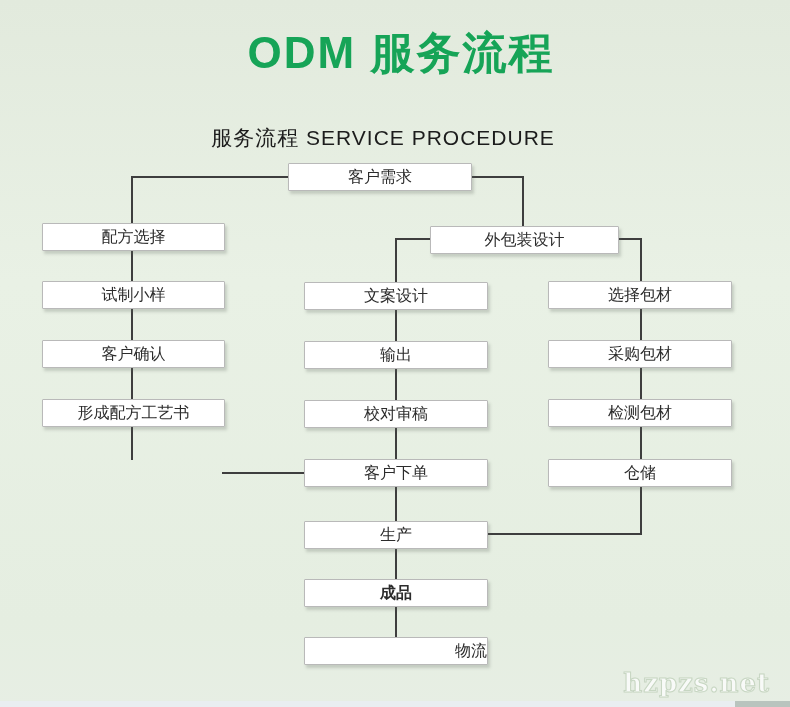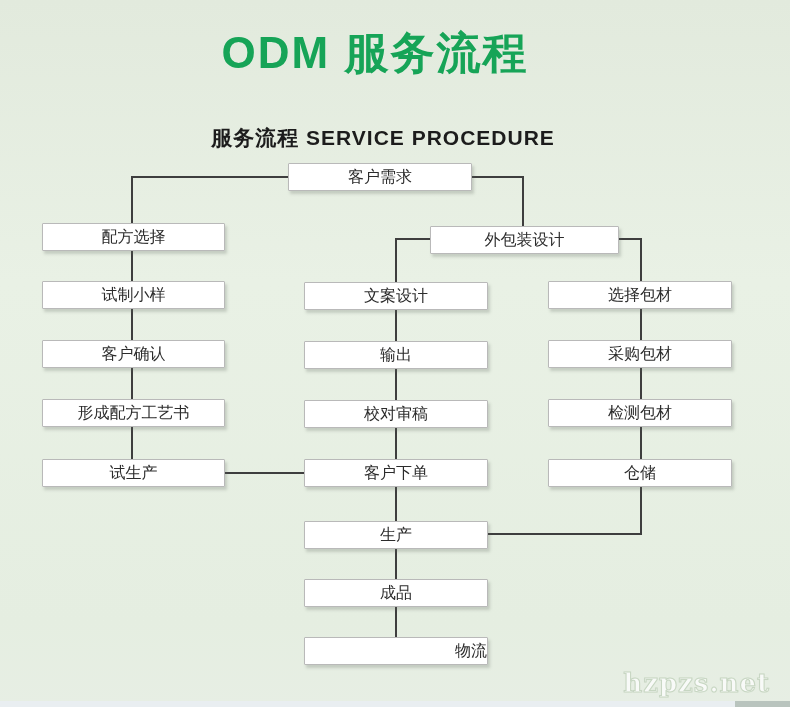--- a/index.html
+++ b/index.html
@@ -14,27 +14,28 @@
     background:linear-gradient(180deg,#e2eadd 0%,#e9f1e5 40%,#e5eee1 88%,#e7eee4 100%);
   }
   .page-title{
     position:absolute;
     left:0;top:24px;width:750px;
     text-align:center;
     font-size:44px;
     font-weight:800;
     letter-spacing:2px;
     color:#16a457;
+    padding-left:26px;
   }
   .page-subtitle{
     position:absolute;
     left:0;top:124px;width:766px;
     text-align:center;
     font-size:21px;
-    font-weight:700;
+    font-weight:400;
     letter-spacing:1px;
     color:#1c1c1c;
   }
   .line{
     position:absolute;
     background:#3e3e3e;
     z-index:1;
   }
   .node{
     position:absolute;
@@ -93,30 +94,29 @@
   <div class="line" style="left:640px;top:238px;width:2px;height:297px;"></div>
   <div class="line" style="left:222px;top:472px;width:83px;height:2px;"></div>
   <div class="line" style="left:486px;top:533px;width:156px;height:2px;"></div>
 
   <div class="node" style="left:288px;top:163px;width:182px;">客户需求</div>
 
   <div class="node" style="left:42px;top:223px;width:181px;text-align:center;">配方选择</div>
   <div class="node" style="left:42px;top:281px;width:181px;">试制小样</div>
   <div class="node" style="left:42px;top:340px;width:181px;">客户确认</div>
   <div class="node" style="left:42px;top:399px;width:181px;">形成配方工艺书</div>
-  <div class="node" style="left:42px;top:459px;width:181px;">试生产</div>
 
   <div class="node" style="left:430px;top:226px;width:187px;">外包装设计</div>
 
   <div class="node" style="left:304px;top:282px;width:182px;">文案设计</div>
   <div class="node" style="left:304px;top:341px;width:182px;">输出</div>
   <div class="node" style="left:304px;top:400px;width:182px;">校对审稿</div>
   <div class="node" style="left:304px;top:459px;width:182px;">客户下单</div>
   <div class="node" style="left:304px;top:521px;width:182px;">生产</div>
-  <div class="node" style="left:304px;top:579px;width:182px;">成品</div>
+  <div class="node" style="left:304px;top:579px;width:182px;font-weight:bold;">成品</div>
   <div class="node" style="left:304px;top:637px;width:182px;text-align:right;">物流</div>
 
   <div class="node" style="left:548px;top:281px;width:182px;">选择包材</div>
   <div class="node" style="left:548px;top:340px;width:182px;">采购包材</div>
   <div class="node" style="left:548px;top:399px;width:182px;">检测包材</div>
   <div class="node" style="left:548px;top:459px;width:182px;">仓储</div>
 
   <div class="bottom-strip"></div>
   <div class="bottom-strip-corner"></div>
 

